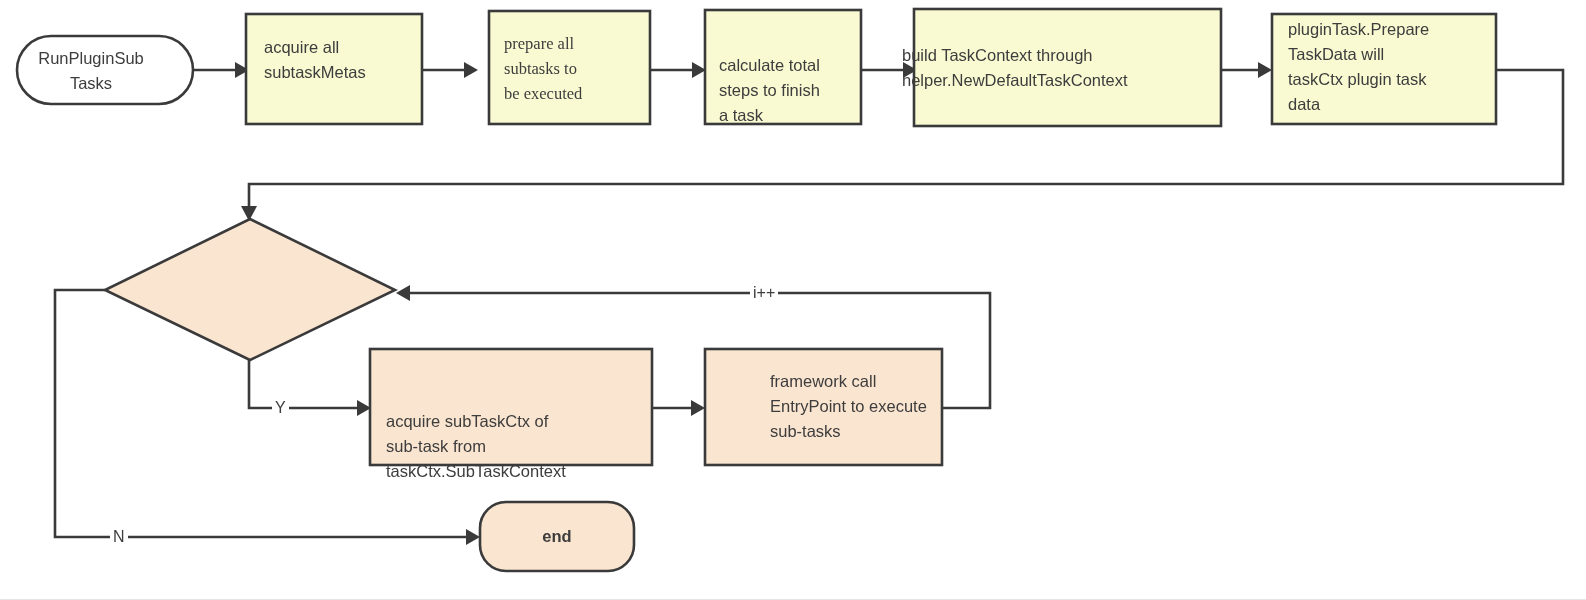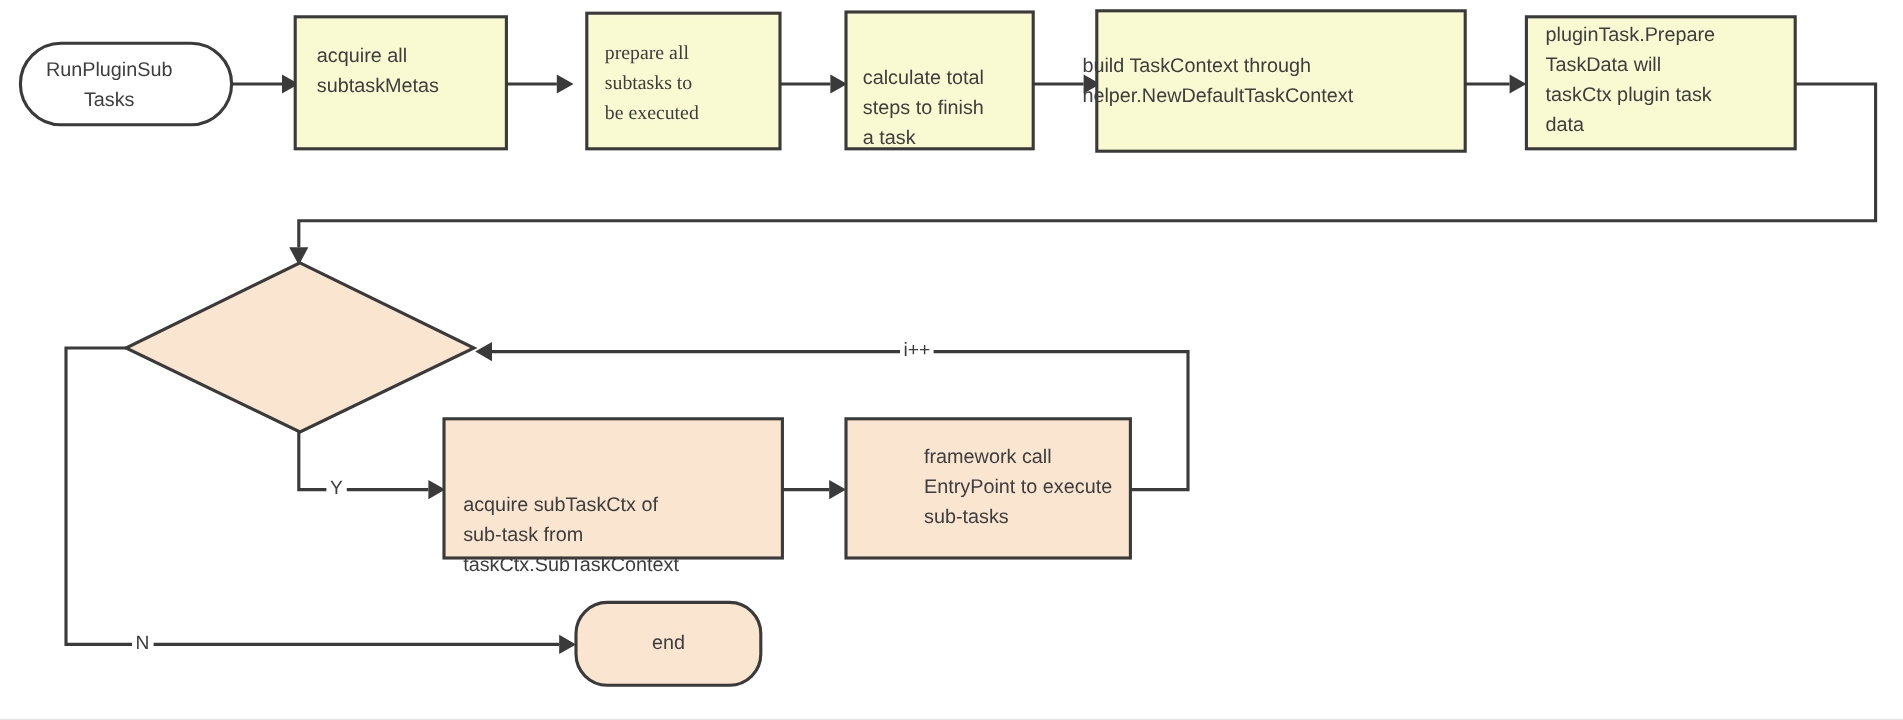--- a/index.html
+++ b/index.html
@@ -179,21 +179,21 @@
 
 
   <div class="node-label" style="left:386px; top:369px; width:262px;margin-top:40px;">acquire subTaskCtx of
 sub-task from
 taskCtx.SubTaskContext</div>
 
   <div class="node-label" style="left:745px; top:369px; width:216px;margin-left:25px;">framework call
 EntryPoint to execute
 sub-tasks</div>
 
-  <div class="node-label centered" style="left:480px; top:524px; width:154px;">end</div>
+  <div class="node-label centered" style="left:480px; top:524px; width:154px;font-weight:bold;">end</div>
 
   <div class="edge-label" style="left:272px; top:400px;">Y</div>
 
   <div class="edge-label" style="left:110px; top:529px;">N</div>
 
   <div class="edge-label" style="left:750px; top:285px;">i++</div>
 
   <div class="bottom-rule"></div>
 
 </div>

